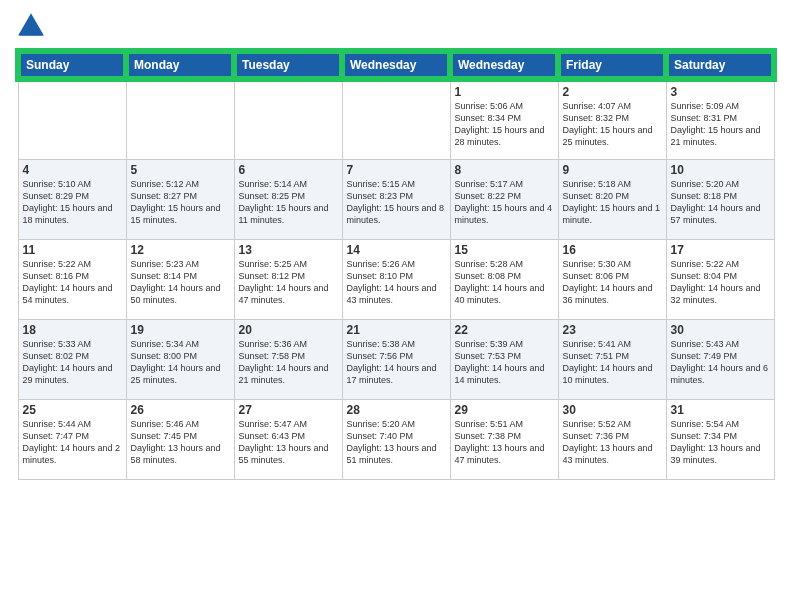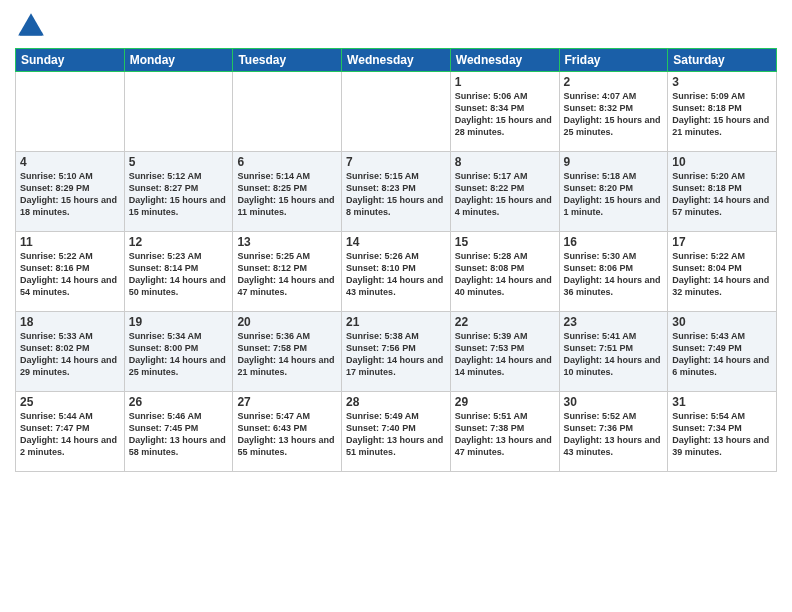--- a/index.html
+++ b/index.html
@@ -63,21 +63,21 @@
       border-collapse: collapse;
       table-layout: fixed;
     }
     .calendar thead th {
       background: #1a5fa8;
       color: #fff;
       font-size: 12px;
       font-weight: bold;
       padding: 4px 5px;
       text-align: left;
-      border: 1px solid #22c55e;
+      border: 6px solid #22c55e;
       margin-left: 46px;
     }
     .calendar tbody td {
       border: 1px solid #ccc;
       vertical-align: top;
       padding: 3px 4px;
       font-size: 9.5px;
       color: #333;
       height: 80px;
       background: #fff;
@@ -89,21 +89,20 @@
       font-size: 12px;
       font-weight: bold;
       color: #333;
       display: block;
       margin-bottom: 1px;
     }
     .cell-info {
       font-size: 9px;
       line-height: 1.35;
       color: #333;
-      font-weight: bold;
     }
     .empty {
       background: #fff !important;
     }
   </style>
 </head>
 <body>
 
 <div class="page">
   <div class="header">
@@ -152,21 +151,21 @@
           <td>
             <span class="day-num">2</span>
             <div class="cell-info">Sunrise: 4:07 AM
 Sunset: 8:32 PM
 Daylight: 15 hours
 and 25 minutes.</div>
           </td>
           <td>
             <span class="day-num">3</span>
             <div class="cell-info">Sunrise: 5:09 AM
-Sunset: 8:18 PM
+Sunset: 8:31 PM
 Daylight: 15 hours
 and 21 minutes.</div>
           </td>
         </tr>
         <tr>
           <td>
             <span class="day-num">4</span>
             <div class="cell-info">Sunrise: 5:10 AM
 Sunset: 8:29 PM
 Daylight: 15 hours
@@ -334,21 +333,21 @@
           </td>
           <td>
             <span class="day-num">27</span>
             <div class="cell-info">Sunrise: 5:47 AM
 Sunset: 6:43 PM
 Daylight: 13 hours
 and 55 minutes.</div>
           </td>
           <td>
             <span class="day-num">28</span>
-            <div class="cell-info">Sunrise: 5:49 AM
+            <div class="cell-info">Sunrise: 5:20 AM
 Sunset: 7:40 PM
 Daylight: 13 hours
 and 51 minutes.</div>
           </td>
           <td>
             <span class="day-num">29</span>
             <div class="cell-info">Sunrise: 5:51 AM
 Sunset: 7:38 PM
 Daylight: 13 hours
 and 47 minutes.</div>

